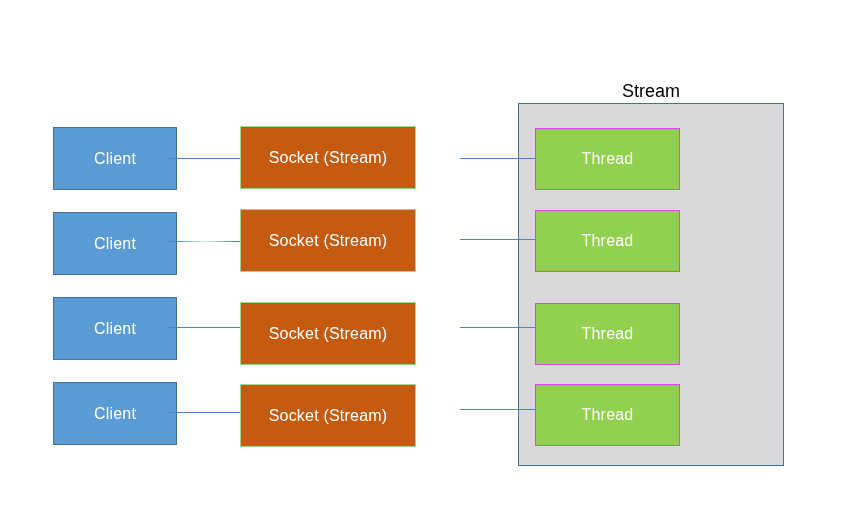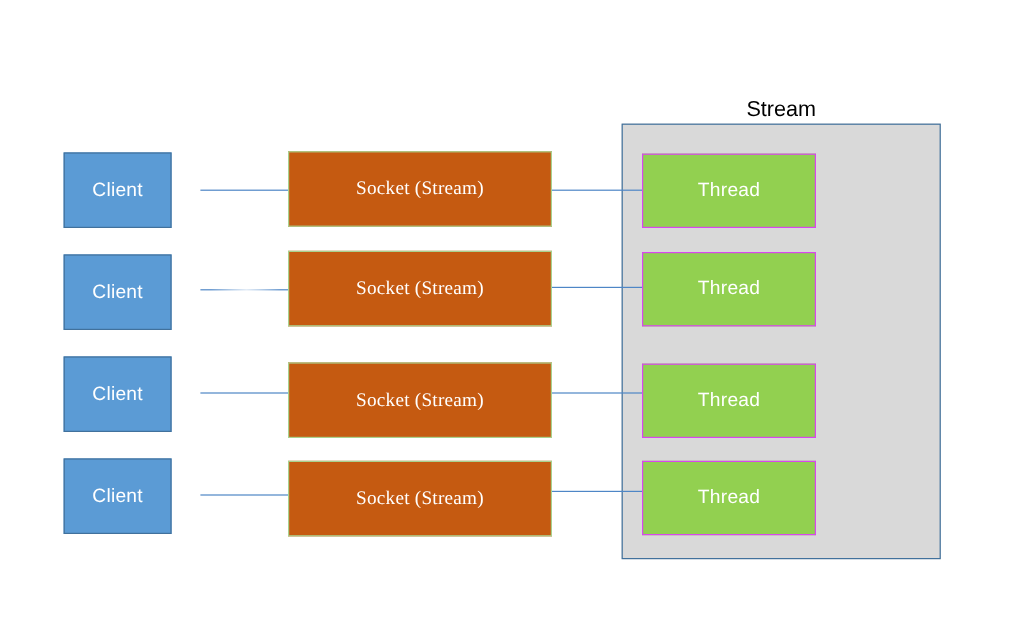--- a/index.html
+++ b/index.html
@@ -47,29 +47,28 @@
     align-items: center;
     justify-content: center;
     color: #ffffff;
     font-size: 16px;
     letter-spacing: 0.2px;
     user-select: none;
   }
   .node-client {
     background: #5B9BD5;
     border: 1px solid #41719C;
-    width: 90px;
+    width: 124px;
     height: 63px;
   }
   .node-socket {
     background: #C55A11;
     border: 1px solid #A9D18E;
-    width: 220px;
+    width: 176px;
     height: 63px;
-    font-family: Liberation Serif, serif;
   }
   .node-thread {
     background: #92D050;
     border: 1px solid #d946ef;
     width: 145px;
     height: 62px;
   }
 
   
   .conn {

